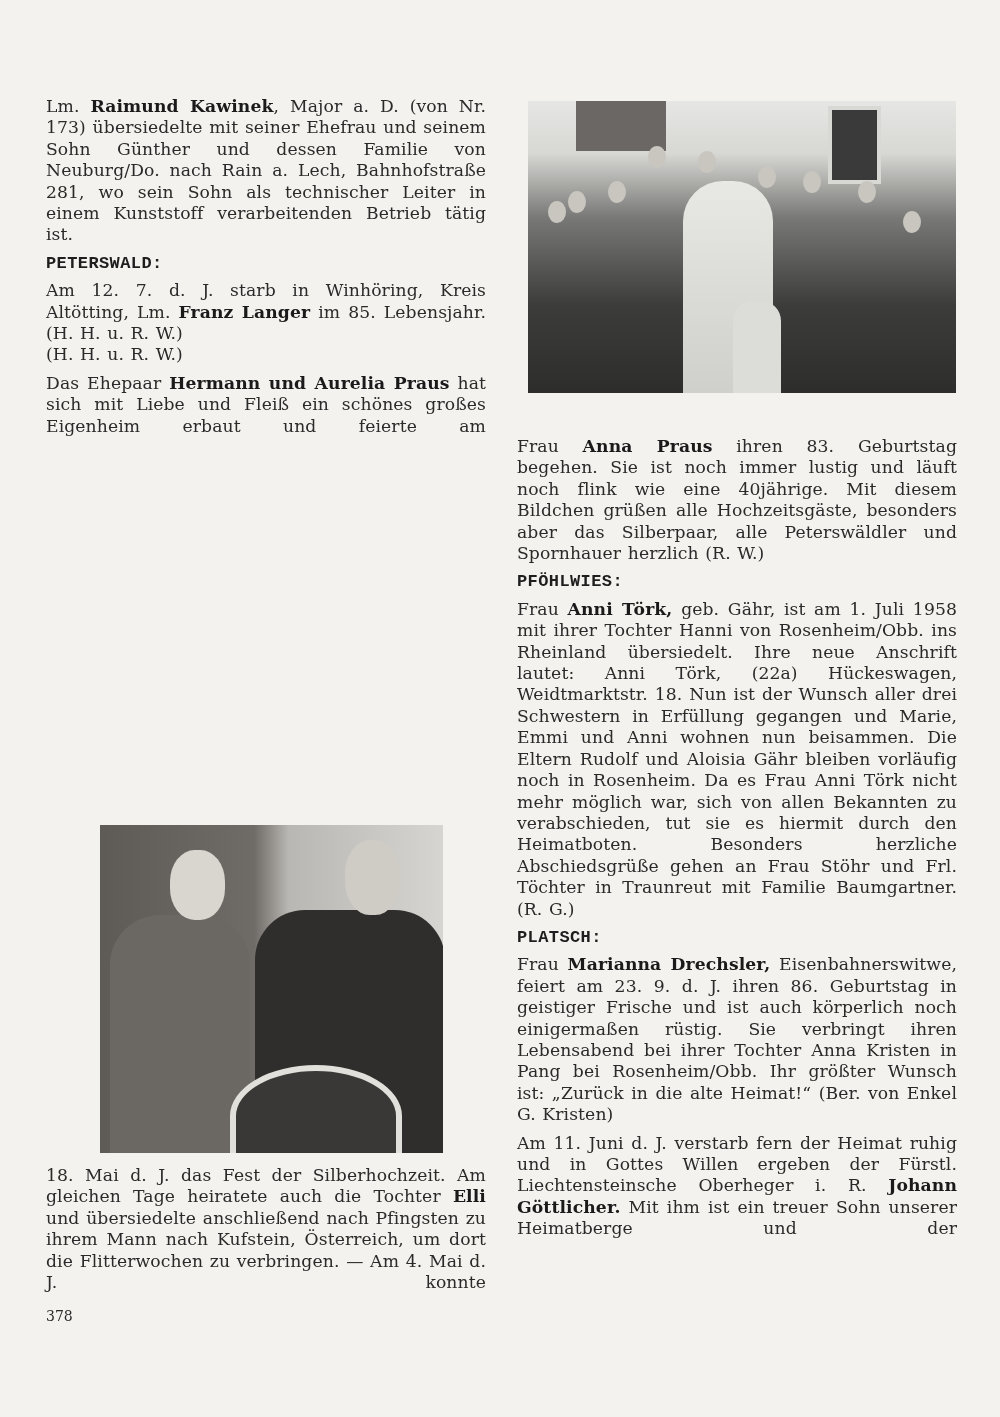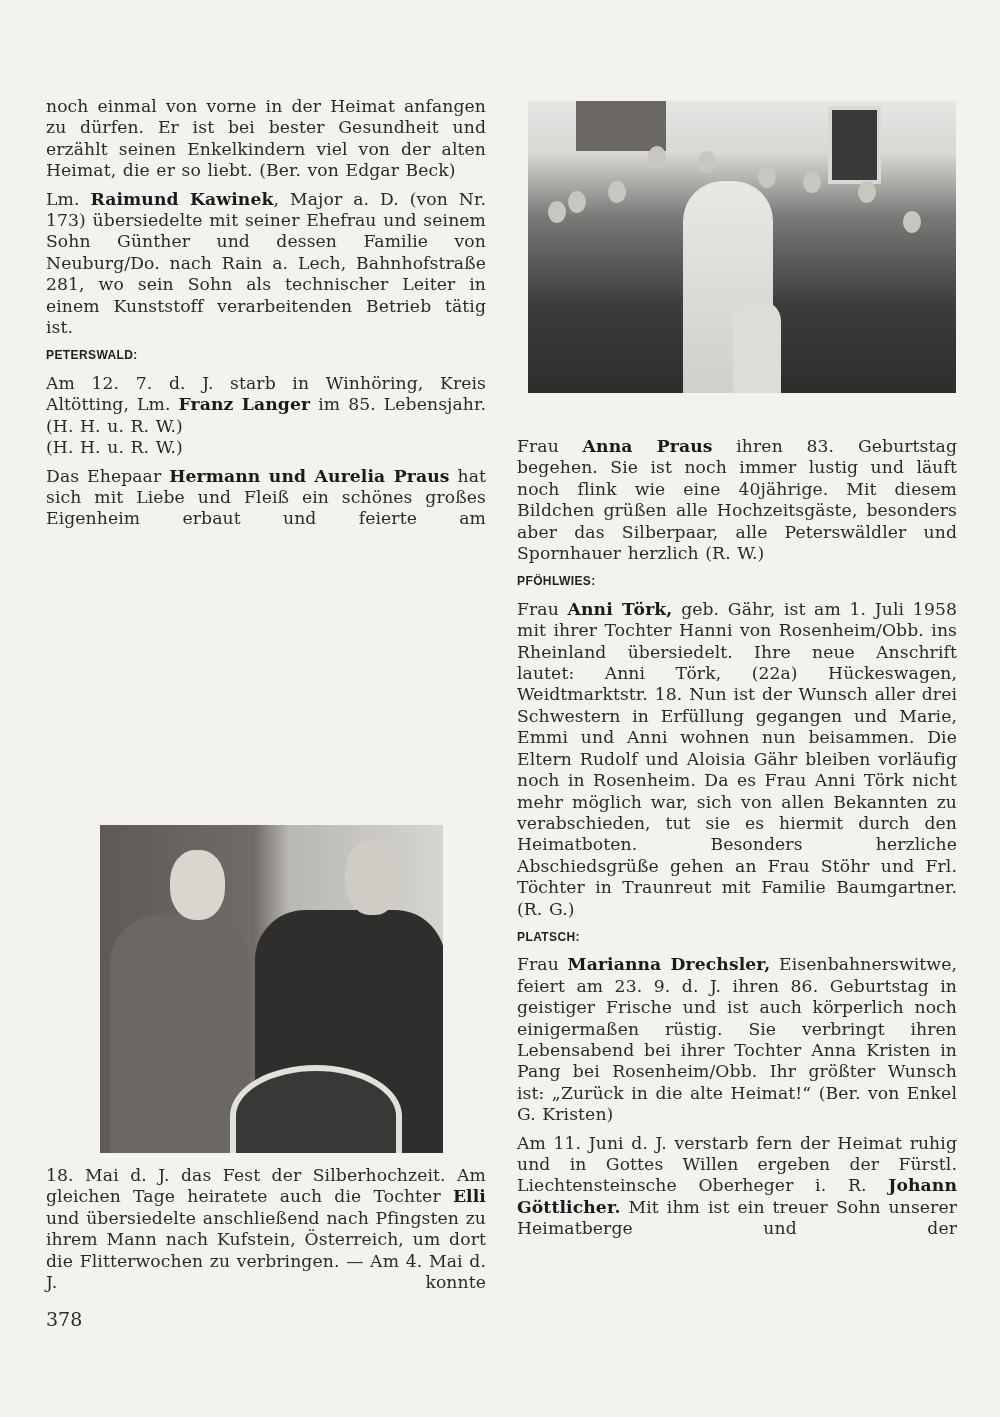--- a/index.html
+++ b/index.html
@@ -20,23 +20,23 @@
     word-spacing: 1px;
   }
   .col p {
     margin: 0 0 7px 0;
     text-align: justify;
     hyphens: manual;
   }
   .col p.last-left { text-align-last: justify; }
   .col p.right-sig { text-align: left; margin-top: -7px; }
   .col h3 {
-    font-family: Liberation Sans, sans-serif;
+    font-family: Liberation Mono, monospace;
     font-weight: bold;
-    font-size: 12px;
+    font-size: 17px;
     letter-spacing: 0.4px;
     margin: 7px 0 6px 0;
     color: #1e1e1e;
   }
   b { color: #1a1a1a; }
   #left { left: 46px; top: 96px; }
   #right { left: 517px; top: 436px; }
   #right-top-photo {
     position: absolute; left: 528px; top: 101px; width: 428px; height: 292px;
     background:
@@ -53,21 +53,21 @@
     background: linear-gradient(90deg, #5e5b57 0%, #6f6b66 45%, #b9b7b3 55%, #d6d5d1 100%);
     overflow: hidden;
   }
   #left-photo .woman { position:absolute; left:10px; top:90px; width:140px; height:240px; background:#6b6864; border-radius:50px 50px 0 0; }
   #left-photo .man { position:absolute; left:155px; top:85px; width:190px; height:245px; background:#2f2e2c; border-radius:50px 50px 0 0; }
   #left-photo .wface { position:absolute; left:70px; top:25px; width:55px; height:70px; background:#d9d6d0; border-radius:45%; }
   #left-photo .mface { position:absolute; left:245px; top:15px; width:55px; height:75px; background:#cfccc6; border-radius:45%; }
   #left-photo .wreath { position:absolute; left:130px; top:240px; width:160px; height:90px; background:#3a3836; border:6px solid #e2e0da; border-radius:50% 50% 0 0; }
   #page-number {
     position: absolute; left: 46px; top: 1308px;
-    font-size: 19px;
+    font-size: 14px;
     font-family: "DejaVu Serif", "Liberation Serif", serif;
   }
 </style>
 </head>
 <body>
 
 <div id="right-top-photo" title="Wedding group photo: bride with veil and bouquet, groom, little girl in white dress, and wedding guests in front of a house">
   <div class="door"></div>
   <div class="window"></div>
   <div class="face" style="left:40px;top:90px"></div>
@@ -85,21 +85,20 @@
 
 <div id="left-photo" title="Silver wedding couple Hermann and Aurelia Praus standing in front of a door with a wreath">
   <div class="woman"></div>
   <div class="man"></div>
   <div class="wface"></div>
   <div class="mface"></div>
   <div class="wreath"></div>
 </div>
 
 <div id="left" class="col">
-  <p>noch einmal von vorne in der Heimat anfangen zu dürfen. Er ist bei bester Gesundheit und erzählt seinen Enkelkindern viel von der alten Heimat, die er so liebt. (Ber. von Edgar Beck)</p>
   <p><span>Lm. </span><b>Raimund Kawinek</b><span>, Major a. D. (von Nr. 173) übersiedelte mit seiner Ehefrau und seinem Sohn Günther und dessen Familie von Neuburg/Do. nach Rain a. Lech, Bahnhofstraße 281, wo sein Sohn als technischer Leiter in einem Kunststoff verarbeitenden Betrieb tätig ist.</span></p>
   <h3>PETERSWALD:</h3>
   <p><span>Am 12. 7. d. J. starb in Winhöring, Kreis Altötting, Lm. </span><b>Franz Langer</b><span> im 85. Lebensjahr. (H. H. u. R. W.)</span></p>
   <p class="right-sig">(H. H. u. R. W.)</p>
   <p class="last-left"><span>Das Ehepaar </span><b>Hermann und Aurelia Praus</b><span> hat sich mit Liebe und Fleiß ein schönes großes Eigenheim erbaut und feierte am</span></p>
 </div>
 
 <div class="col" style="left:46px; top:1165px;">
   <p class="last-left"><span>18. Mai d. J. das Fest der Silberhochzeit. Am gleichen Tage heiratete auch die Tochter </span><b>Elli</b><span> und übersiedelte anschließend nach Pfingsten zu ihrem Mann nach Kufstein, Österreich, um dort die Flitterwochen zu verbringen. — Am 4. Mai d. J. konnte</span></p>
 </div>

